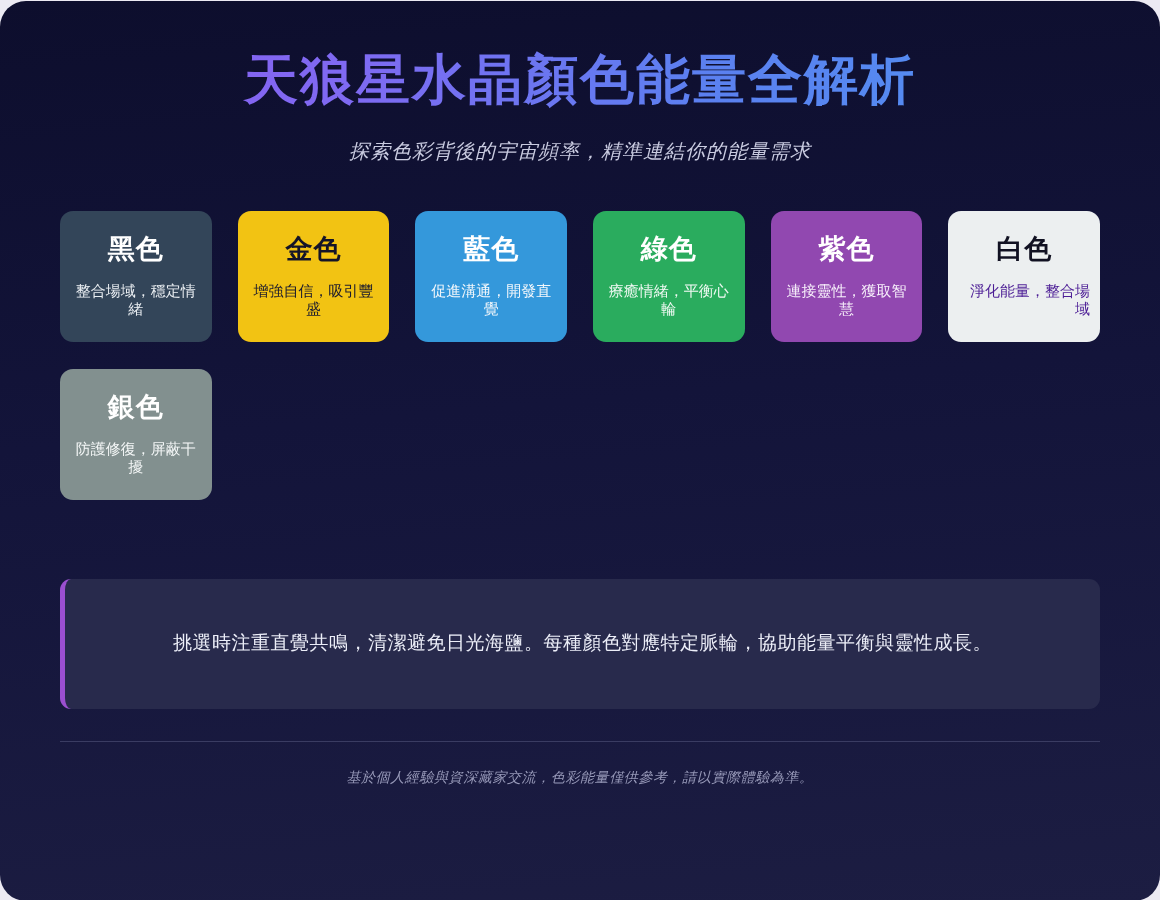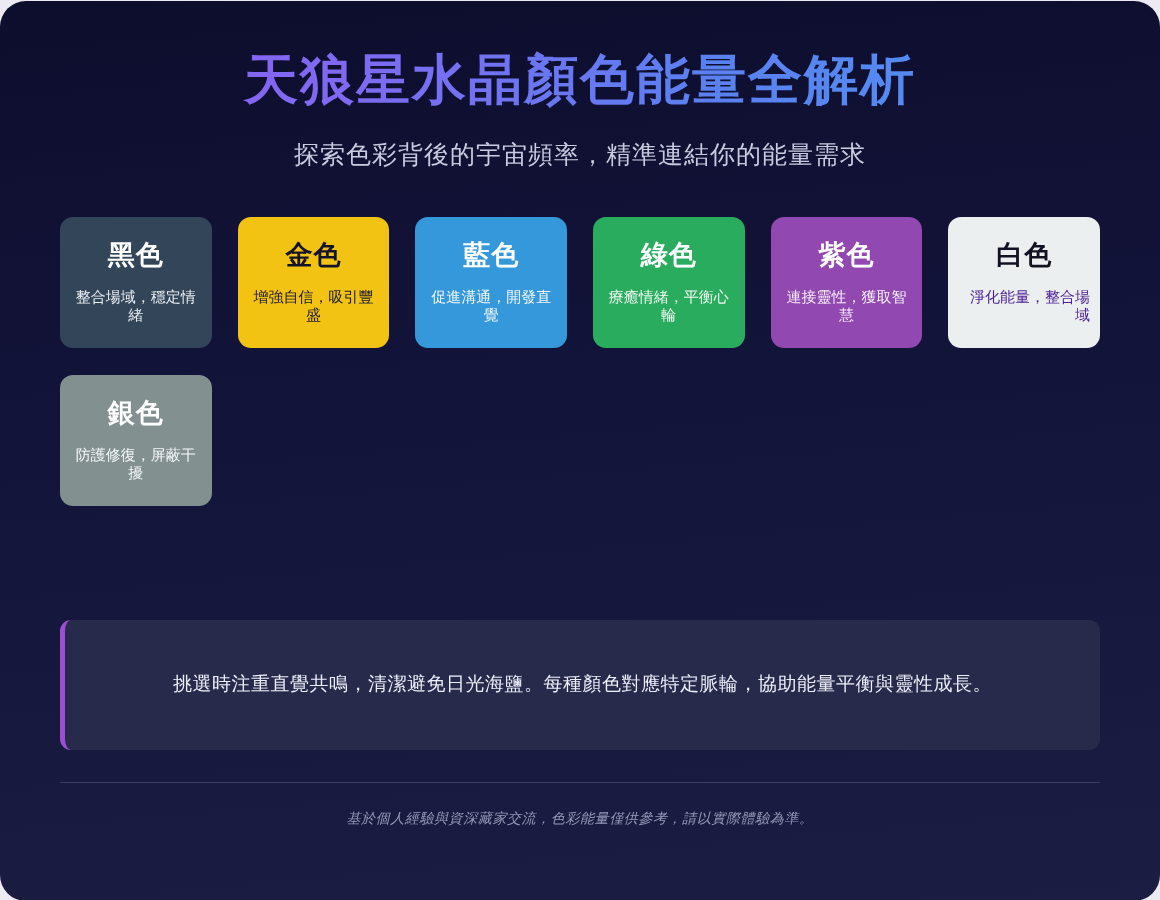--- a/index.html
+++ b/index.html
@@ -44,24 +44,25 @@
     font-weight: 700;
     letter-spacing: 2px;
     background: linear-gradient(90deg, #8a5cf0 0%, #7f6af2 28%, #5b80f0 62%, #4f93f2 100%);
     -webkit-background-clip: text;
     background-clip: text;
     color: transparent;
     -webkit-text-fill-color: transparent;
   }
   .subtitle {
     margin: 26px 0 0 0;
-    font-size: 25px;
+    font-size: 20px;
     color: #c9cbe0;
     letter-spacing: 1px;
     font-weight: 400;
+    font-style: italic;
   }
 
   
   .grid {
     margin-top: 46px;
     display: grid;
     grid-template-columns: repeat(6, 1fr);
     column-gap: 26px;
     row-gap: 27px;
   }
@@ -84,21 +85,21 @@
   }
   .card-desc {
     margin-top: 17px;
     font-size: 15px;
     line-height: 1.2;
     font-weight: 400;
   }
 
   
   .note-wrap {
-    margin-top: 114px;
+    margin-top: 79px;
   }
   .note {
     position: relative;
     background: #282a4c;
     border-left: 5px solid #9b4fd0;
     border-radius: 11px;
     padding: 34px 42px 36px 42px;
     box-sizing: border-box;
     min-height: 130px;
     display: flex;

